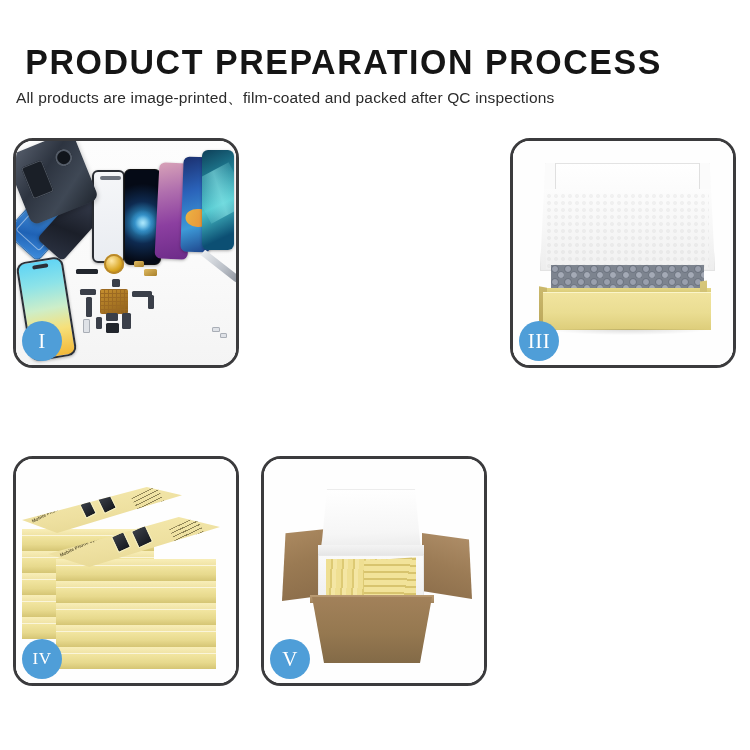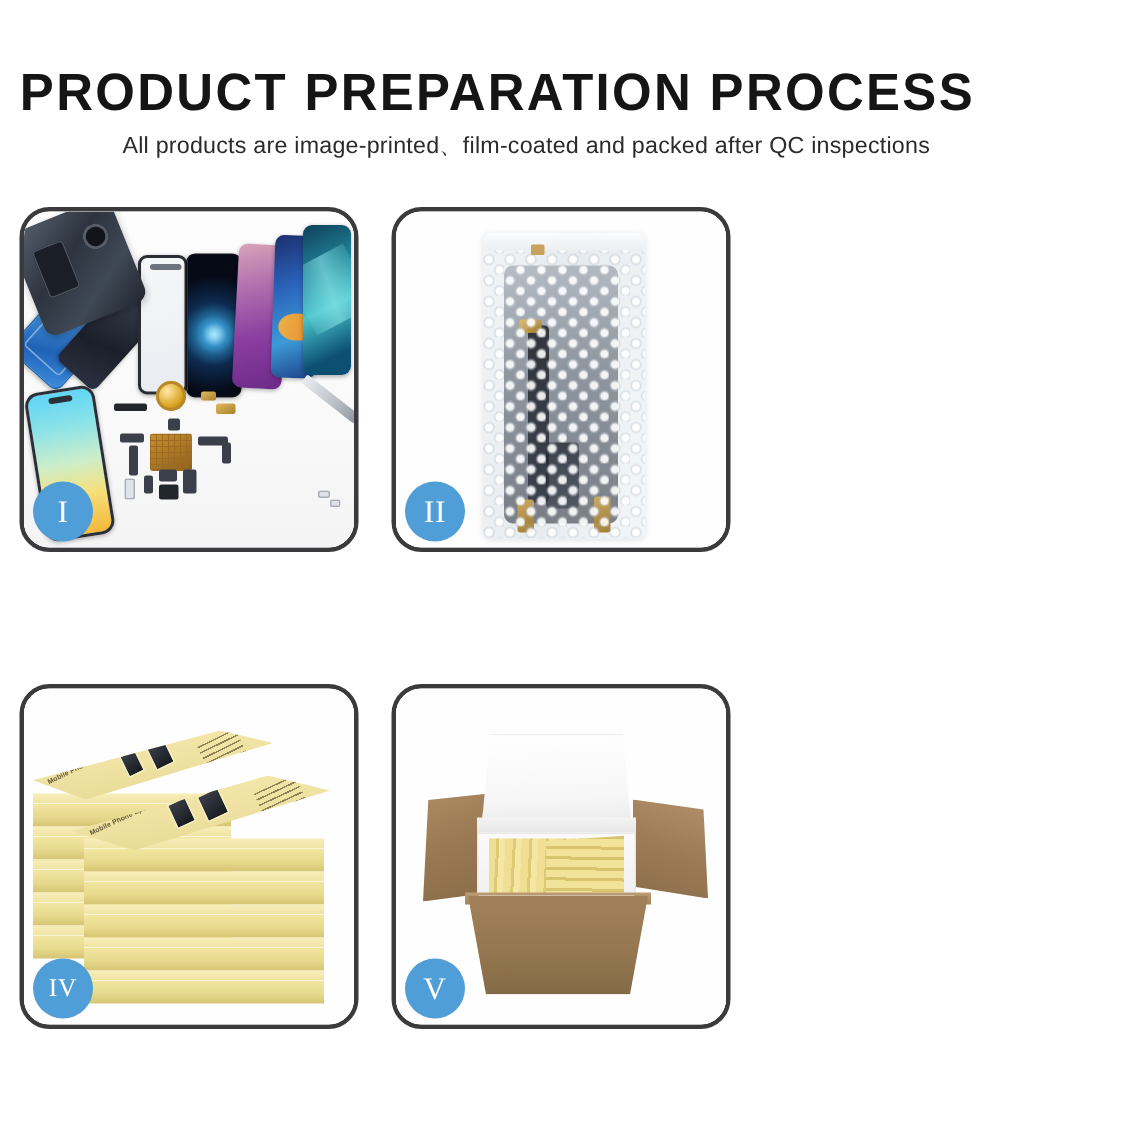--- a/index.html
+++ b/index.html
@@ -20,24 +20,24 @@
   .page {
     width: 750px;
     height: 750px;
     position: relative;
     background: #ffffff;
   }
 
   
   .header {
     position: absolute;
-    top: 0; left: 4px;
+    top: 0; left: 16px;
     width: 616px;
     height: 128px;
-    text-align: right;
+    text-align: left;
   }
 
   .page-title {
     position: absolute;
     top: 43px; left: 0; right: 0;
     font-family: "Liberation Sans", sans-serif;
     font-size: 35px;
     font-weight: bold;
     letter-spacing: 1.6px;
     color: #151515;
@@ -524,38 +524,35 @@
         <div class="cmp" style="left:90px;  top:172px; width:12px; height:8px;"></div>
         <div class="cmp l" style="left:90px;  top:182px; width:13px; height:10px;"></div>
         <div class="cmp" style="left:106px; top:172px; width:9px;  height:16px;"></div>
         <div class="cmp" style="left:96px;  top:138px; width:8px;  height:8px;"></div>
         <div class="cmp w" style="left:196px; top:186px; width:8px;  height:5px;"></div>
         <div class="cmp w" style="left:204px; top:192px; width:7px;  height:5px;"></div>
       </div>
       <div class="badge">I</div>
     </div>
 
-    <div class="panel r0 c1">
+
+    <div class="panel r0 c2">
       <div class="panel-stage">
-        <div class="p2-bg"></div>
-        <div class="p2-bag">
-          <div class="p2-inner"></div>
-          <div class="p2-flex"></div>
-          <div class="p2-flex2"></div>
-          <div class="p2-gold1"></div>
-          <div class="p2-gold2"></div>
-          <div class="p2-gold3"></div>
-          <div class="p2-bubbles"></div>
-          <div class="p2-seal"></div>
-          <div class="p2-tape"></div>
-        </div>
+        <div class="p3-bg"></div>
+        <div class="p3-lid"></div>
+        <div class="p3-foam"></div>
+        <div class="p3-bubblefill"></div>
+        <div class="p3-rim"></div>
+        <div class="p3-left-flap"></div>
+        <div class="p3-right-flap"></div>
+        <div class="p3-front"></div>
+        <div class="p3-shadow"></div>
       </div>
-      <div class="badge">II</div>
+      <div class="badge">III</div>
     </div>
-
 
     <div class="panel r1 c0">
       <div class="panel-stage">
         <div class="p4-bg"></div>
 
         <div class="stack">
 
           <div class="sbox" style="left:2px;  top:48px;">
               <div class="top"></div>
               <div class="side"></div>

